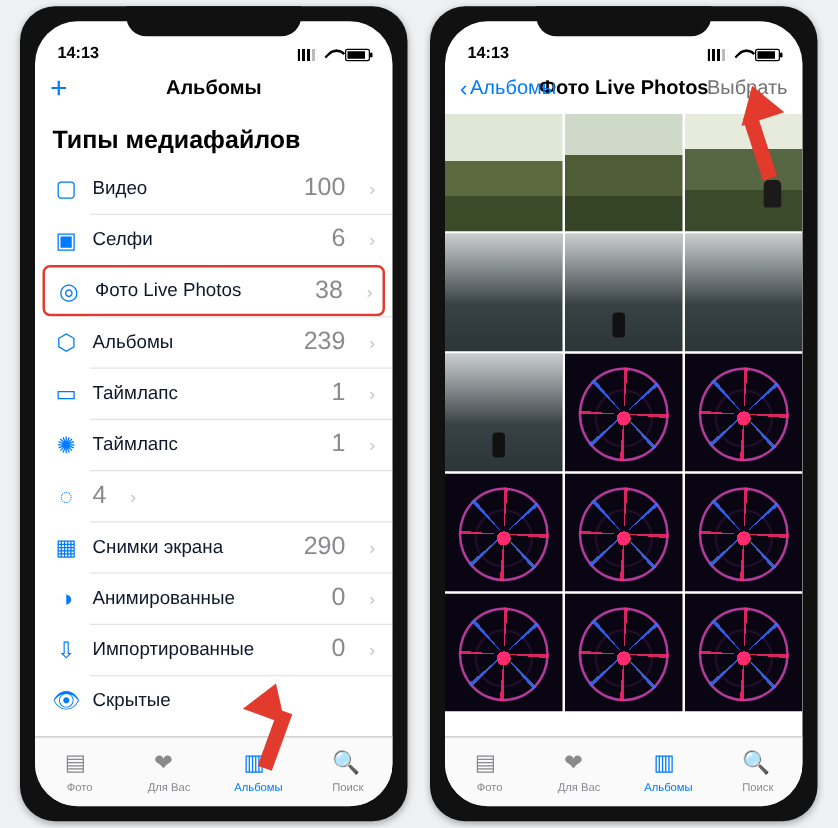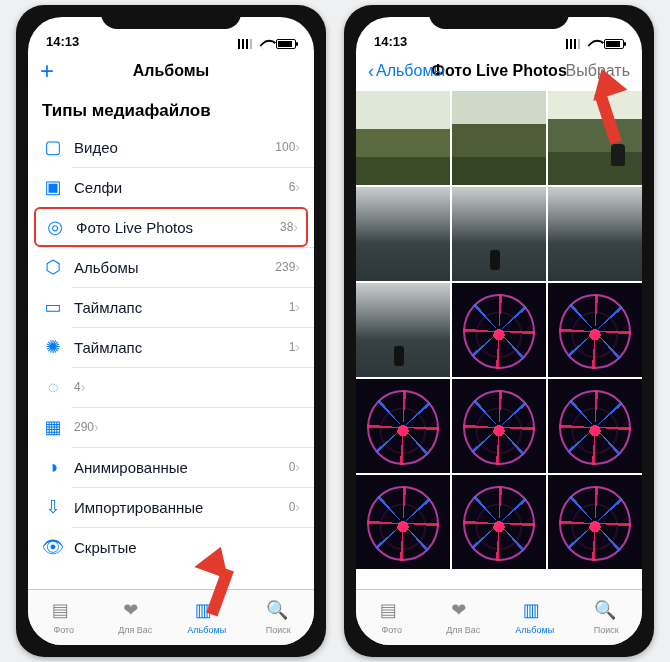--- a/index.html
+++ b/index.html
@@ -49,32 +49,32 @@
   .navbar {
     height: 40px; display:flex; align-items:center; justify-content:center;
     position:relative; border-bottom: .5px solid rgba(0,0,0,0);
   }
   .navbar .title { font-size:16px; font-weight:600; }
   .navbar .left { position:absolute; left:12px; display:flex; align-items:center; gap:2px; color:#007aff; font-size:16px;}
   .navbar .right { position:absolute; right:12px; color:#737373; font-size:16px;}
   .plus { font-size:24px; font-weight:300; line-height:1; color:#007aff;}
 
   .content { flex:1; overflow:hidden; }
-  .section-head { font-size:17px; font-weight:700; padding: 10px 14px 6px; }
+  .section-head { font-size:20px; font-weight:700; padding: 10px 14px 6px; }
   .row {
     display:flex; align-items:center; padding: 9px 14px;
     font-size:15px; position:relative;
   }
   .row + .row::before {
     content:""; position:absolute; left:44px; right:0; top:0; height:.5px; background:#e3e3e6;
   }
   .row .icon { width:22px; height:22px; margin-right:10px; color:#007aff; flex-shrink:0;
     display:flex; align-items:center; justify-content:center;}
   .row .label { flex:1; color:#0f172a; }
-  .row .count { color:#8a8a8e; font-size:12px; margin-right:0;}
+  .row .count { color:#8a8a8e; font-size:20px; margin-right:19px;}
   .row .chev { color:#c4c4c7; font-size:14px;}
   .row.hl { border:2px solid #e23b2e; border-radius:6px; margin: 0 6px; padding:7px 8px;}
   .row.hl::before{display:none;}
 
   .tabbar {
     height:56px; border-top:.5px solid #c8c8cc; display:flex;
     background:#fafafa;
   }
   .tab { flex:1; display:flex; flex-direction:column; align-items:center; justify-content:center;
     gap:2px; font-size:9px; color:#8a8a8e;}
@@ -179,20 +179,21 @@
           <span class="count">1</span>
           <span class="chev">›</span>
         </div>
         <div class="row">
           <span class="icon i">◌</span>
           <span class="count">4</span>
           <span class="chev">›</span>
         </div>
         <div class="row">
           <span class="icon i">▦</span>
+          <span class="label">Снимки экрана</span>
           <span class="count">290</span>
           <span class="chev">›</span>
         </div>
         <div class="row">
           <span class="icon i">◑</span>
           <span class="label">Анимированные</span>
           <span class="count">0</span>
           <span class="chev">›</span>
         </div>
         <div class="row">

